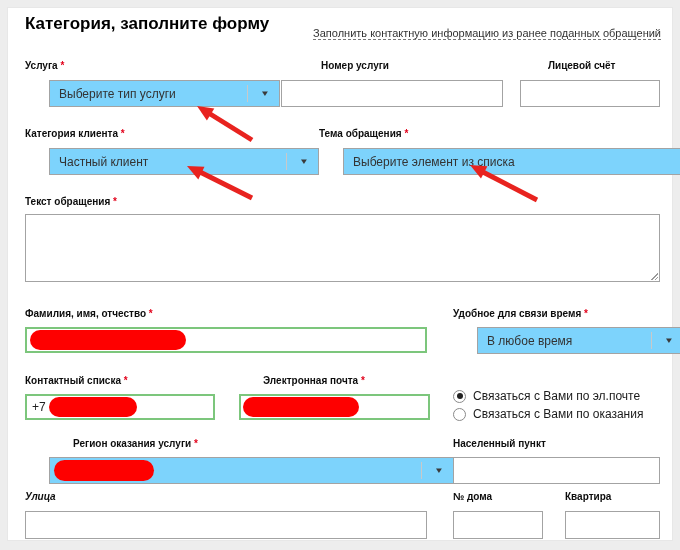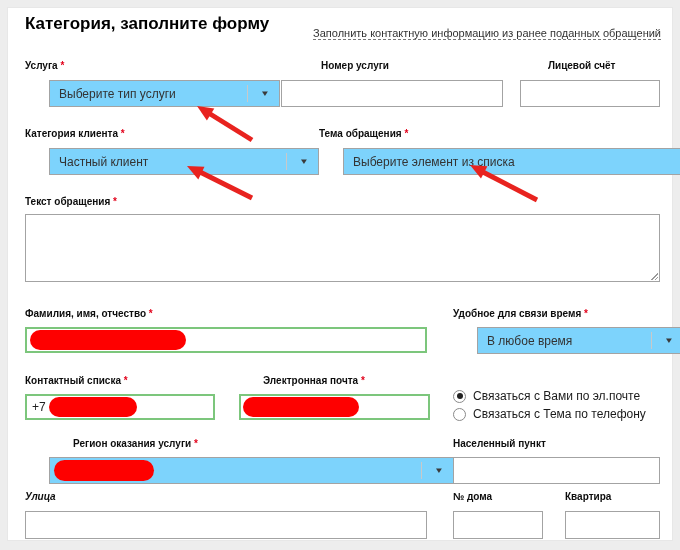--- a/index.html
+++ b/index.html
@@ -108,21 +108,21 @@
   <div class="dbox" style="left:239px;top:394px;width:191px;">
     <span class="redact" style="left:2px;top:1px;width:116px;height:20px;"></span>
   </div>
 
   <label class="radio-row" style="top:389px;">
     <span class="rdot on"></span>
     <span class="rtext">Связаться с Вами по эл.почте</span>
   </label>
   <label class="radio-row" style="top:407px;">
     <span class="rdot"></span>
-    <span class="rtext">Связаться с Тема по телефону</span>
+    <span class="rtext">Связаться с Вами по оказания</span>
   </label>
 
   <div class="lbl" style="left:25px;top:438px;padding-left:48px;"><span>Регион оказания услуги</span> <span class="req">*</span></div>
   <div class="sel" style="left:25px;top:457px;width:405px;">
     <span class="redact" style="left:4px;top:2px;width:100px;height:21px;"></span>
     <span class="sep"></span>
     <span class="arr">▼</span>
   </div>
 
   <div class="lbl" style="left:453px;top:438px;"><span>Населенный пункт</span></div>

